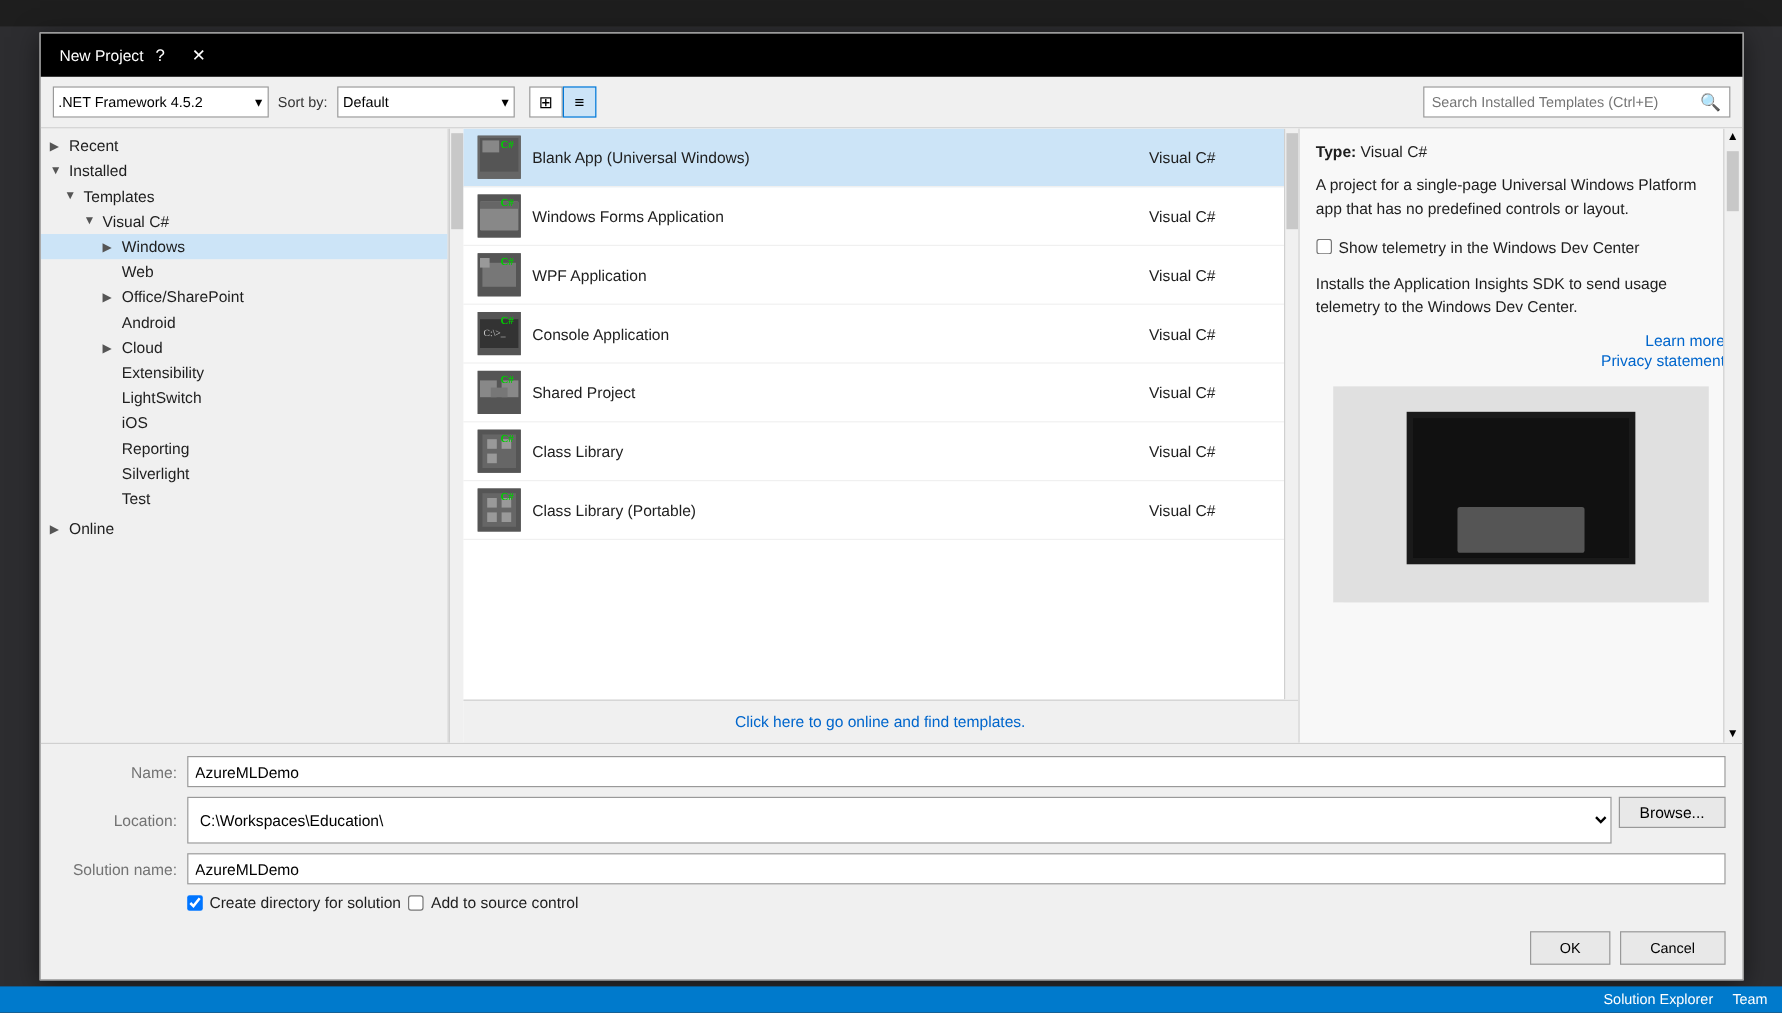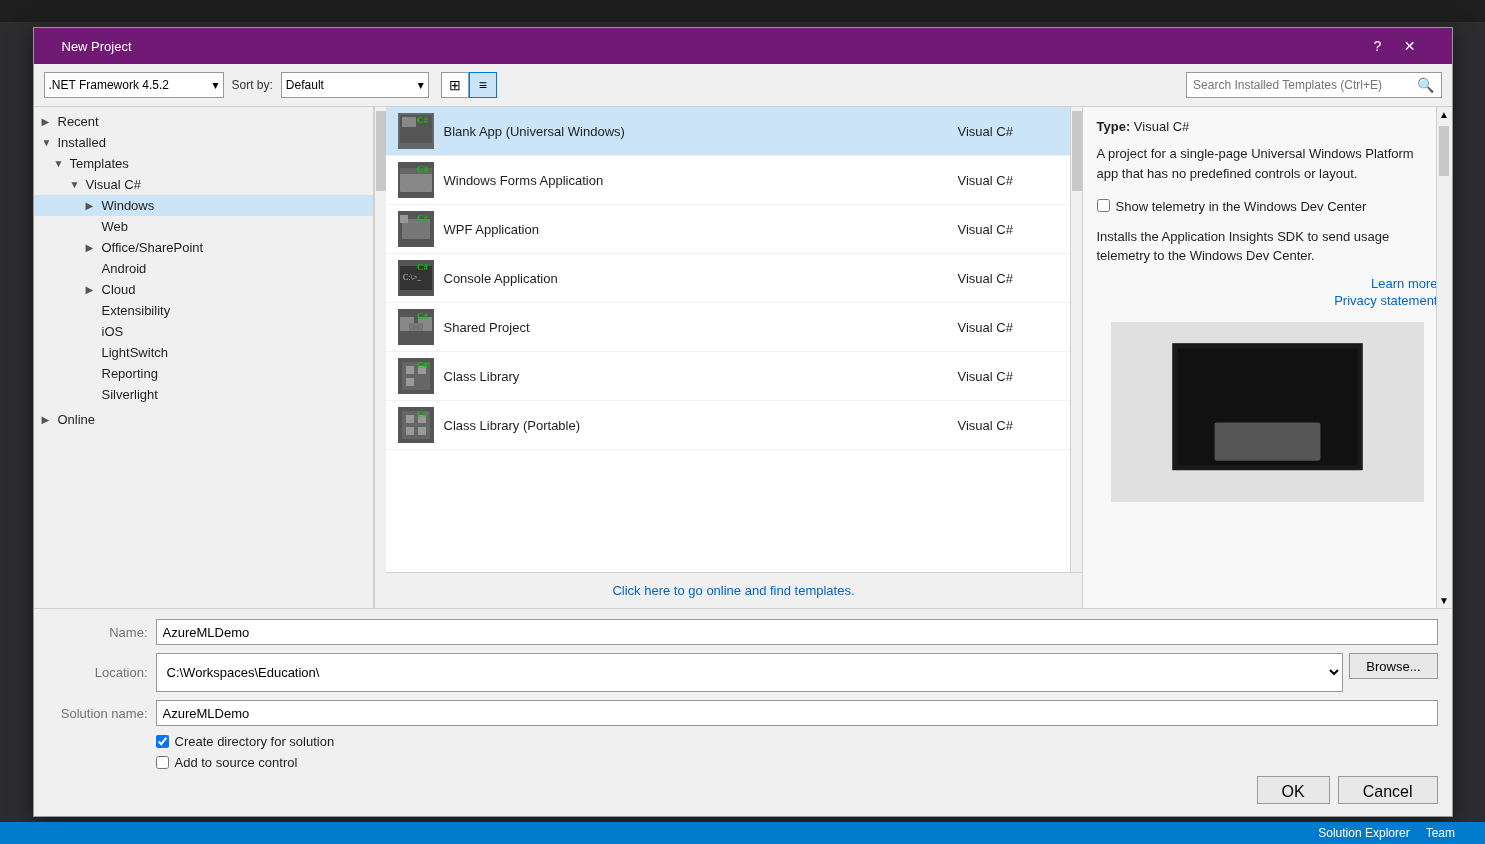--- a/index.html
+++ b/index.html
@@ -32,21 +32,21 @@
 
     
     .status-bar {
       position: absolute;
       bottom: 0; left: 0; right: 0;
       height: 22px;
       background: #007acc;
       display: flex;
       align-items: center;
       justify-content: flex-end;
-      padding-right: 22px;
+      padding-right: 4px;
       color: white;
       font-size: 12px;
     }
 
     .status-bar-item {
       padding: 0 8px;
       display: flex;
       align-items: center;
       gap: 4px;
     }
@@ -69,26 +69,26 @@
       height: 790px;
       background: #f0f0f0;
       border: 1px solid #999;
       display: flex;
       flex-direction: column;
       box-shadow: 0 4px 20px rgba(0,0,0,0.5);
       position: relative;
     }
 
     .dialog-titlebar {
-      background: #701a75;
+      background: #000000;
       height: 36px;
       display: flex;
       align-items: center;
-      justify-content: space-between;
-      padding: 0 28px;
+      justify-content: flex-start;
+      padding: 0 16px;
       flex-shrink: 0;
     }
 
     .dialog-title {
       color: white;
       font-size: 13px;
       font-weight: normal;
     }
 
     .dialog-controls {
@@ -431,23 +431,22 @@
       flex: 1;
       height: 39px;
       border: 1px solid #999;
       background: white;
       font-size: 13px;
       padding: 0 6px;
     }
 
     .bottom-options {
       display: flex;
-      flex-direction: column;
       gap: 6px;
-      margin-bottom: 0;
+      margin-bottom: 10px;
       margin-left: 108px;
     }
 
     .option-row {
       display: flex;
       align-items: center;
       gap: 6px;
     }
 
     .option-label {
@@ -459,21 +458,21 @@
       display: flex;
       justify-content: flex-end;
       gap: 8px;
       padding: 6px 0 2px;
     }
 
     .action-btn {
       height: 28px;
       padding: 6px 24px;
       border: 1px solid #999;
-      font-size: 16px;
+      font-size: 12px;
       cursor: pointer;
       background: #e8e8e8;
     }
 
     .action-btn.primary {
       background: #e8e8e8;
     }
 
     
     .scrollbar-v {
@@ -587,33 +586,37 @@
               <div class="tree-item tree-indent-3">
                 <span class="expand-icon">▶</span>
                 <span>Cloud</span>
               </div>
               <div class="tree-item tree-indent-3">
                 <span class="expand-icon"></span>
                 <span>Extensibility</span>
               </div>
               <div class="tree-item tree-indent-3">
                 <span class="expand-icon"></span>
+                <span>LightSwitch</span>
+              </div>
+              <div class="tree-item tree-indent-3">
+                <span class="expand-icon"></span>
                 <span>iOS</span>
-              </div>
-              <div class="tree-item tree-indent-3">
-                <span class="expand-icon"></span>
-                <span>LightSwitch</span>
               </div>
               <div class="tree-item tree-indent-3">
                 <span class="expand-icon"></span>
                 <span>Reporting</span>
               </div>
               <div class="tree-item tree-indent-3">
                 <span class="expand-icon"></span>
                 <span>Silverlight</span>
+              </div>
+              <div class="tree-item tree-indent-3">
+                <span class="expand-icon"></span>
+                <span>Test</span>
               </div>
               <div class="tree-item tree-indent-0" style="margin-top:4px;">
                 <span class="expand-icon">▶</span>
                 <span>Online</span>
               </div>
             </div>
             <div class="scrollbar-v">
               <div class="thumb"></div>
             </div>
           </div>

